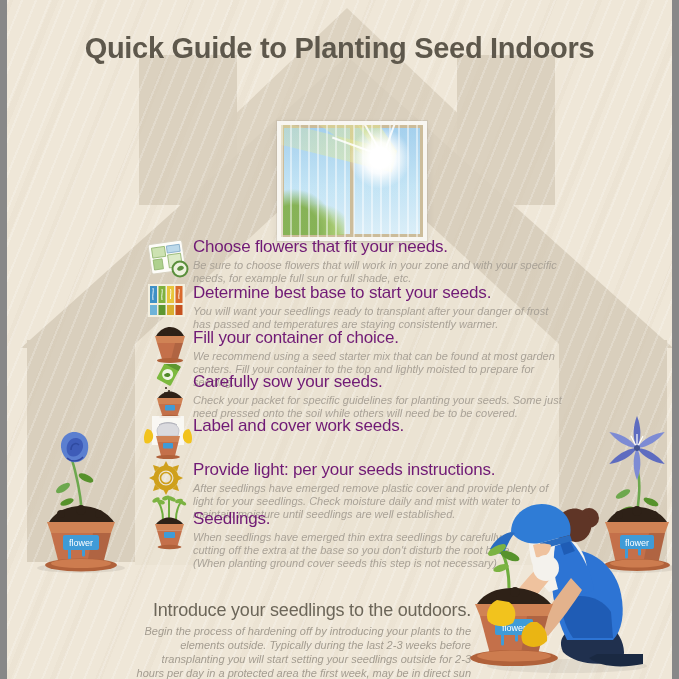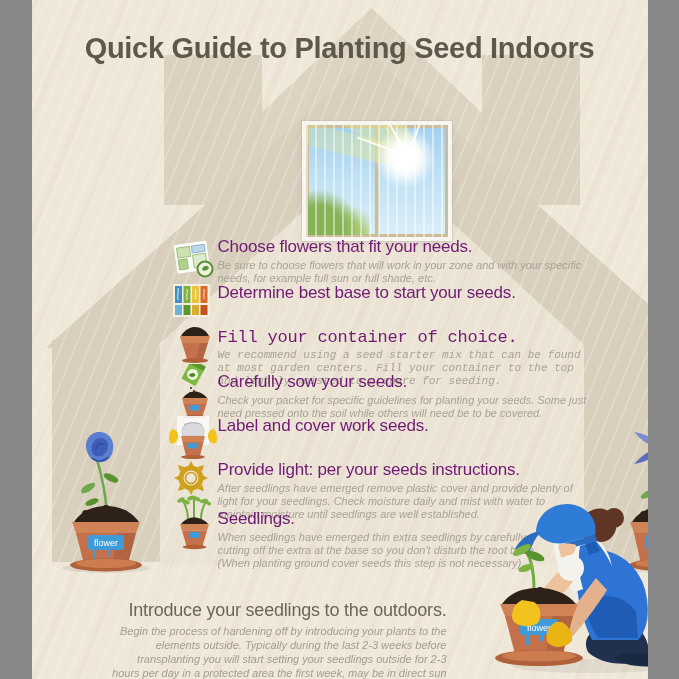--- a/index.html
+++ b/index.html
@@ -1,17 +1,17 @@
 <!DOCTYPE html>
 <html><head>
 <meta charset="utf-8">
 <style>
   html,body{margin:0;padding:0;background:#888;}
   #canvas{
-    position:relative;width:616px;height:679px;margin:0 auto;overflow:hidden;
+    position:relative;width:665px;height:679px;margin:0 auto;overflow:hidden;
     background:#efe7d8;
     font-family:"Liberation Sans",sans-serif;
   }
   
   .bg-layer{position:absolute;}
   #house-tip{left:180px;top:8px;width:320px;height:152px;background:#ddd3c1;
     clip-path:polygon(50% 0,100% 100%,0 100%);}
   .chimney{top:55px;width:98px;height:150px;background:#dbd1bf;}
   #chimney-left{left:132px;} #chimney-right{left:450px;}
   #roof{left:14px;top:56px;width:652px;height:292px;background:#d9cfbd;
@@ -41,21 +41,21 @@
   .sun-ray{position:absolute;right:40px;top:30px;width:54px;height:2px;background:rgba(255,255,255,.85);transform-origin:100% 50%;}
   #foliage{position:absolute;left:2px;bottom:2px;width:62px;height:48px;
     background:radial-gradient(circle at 16% 92%,#7fae4c 0 38%,rgba(127,174,76,0) 62%),
                radial-gradient(circle at 58% 108%,#a4c86a 0 30%,rgba(164,200,106,0) 56%);}
   #curtain{position:absolute;inset:0;
     background:repeating-linear-gradient(90deg,rgba(255,255,255,.50) 0 2px,rgba(255,255,255,.06) 2px 9px);}
   
   .step{position:absolute;left:186px;width:372px;}
   .step h2{margin:0;font-size:17px;font-weight:400;color:#701a75;letter-spacing:-.2px;}
   .step p{margin:2px 0 0 0;font-size:11px;font-style:italic;color:#a9a297;line-height:1.2;}
-  .s1{top:237px;} .s2{top:283px;} .s3{top:328px;font-family:Liberation Mono, monospace;} .s4{top:372px;}
+  .s1{top:237px;} .s2{top:283px;} .s3{top:328px;} .s4{top:372px;}
   .s5{top:416px;} .s6{top:460px;} .s7{top:509px;width:330px;}
   .icon{position:absolute;}
   
   #footer{position:absolute;top:600px;right:201px;width:336px;text-align:right;}
   #footer h2{margin:0;font-size:18px;font-weight:400;color:#6c6659;letter-spacing:-.2px;}
   #footer p{margin:3px 0 0 0;font-size:11px;font-style:italic;color:#a39c90;line-height:1.28;}
   
   .illus{position:absolute;}
 </style>
 </head>
@@ -191,20 +191,21 @@
     <rect x="13" y="38" width="11" height="6" rx="1" fill="#3f9bd7"></rect>
     <ellipse cx="18.5" cy="53" rx="12" ry="2.2" fill="#b0613a"></ellipse>
   </svg>
 
   <div class="step s1">
     <h2>Choose flowers that fit your needs.</h2>
     <p>Be sure to choose flowers that will work in your zone and with your specific needs, for example full sun or full shade, etc.</p>
   </div>
   <div class="step s2">
     <h2>Determine best base to start your seeds.</h2>
+    <p>You will want your seedlings ready to transplant after your danger of frost has passed and temperatures are staying consistently warmer.</p>
   </div>
   <div class="step s3">
     <h2>Fill your container of choice.</h2>
     <p>We recommend using a seed starter mix that can be found at most garden centers. Fill your container to the top and lightly moisted to prepare for seeding.</p>
   </div>
   <div class="step s4">
     <h2>Carefully sow your seeds.</h2>
     <p>Check your packet for specific guidelines for planting your seeds.  Some just need pressed onto the soil while others will need be to be covered.</p>
   </div>
   <div class="step s5">

